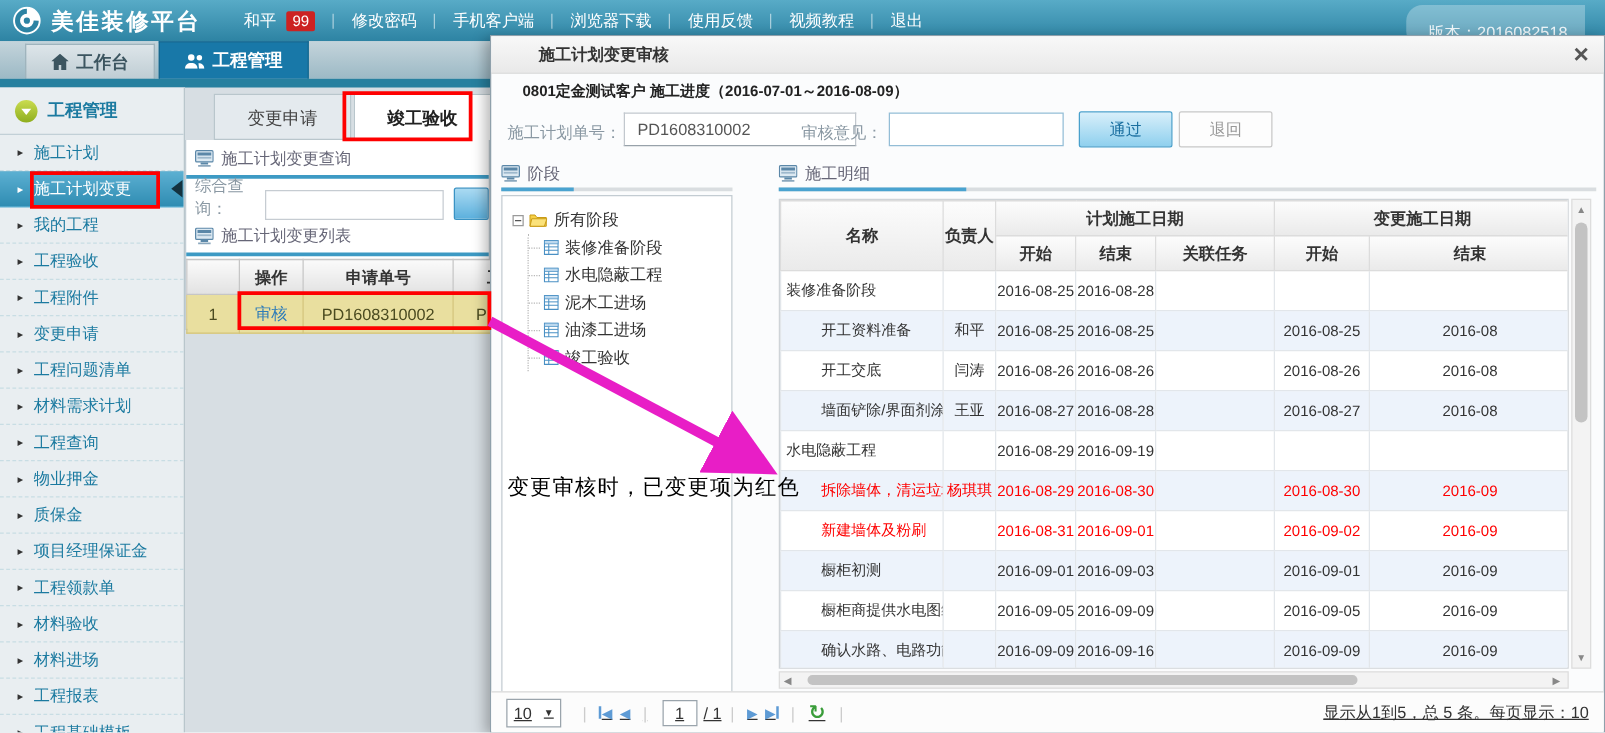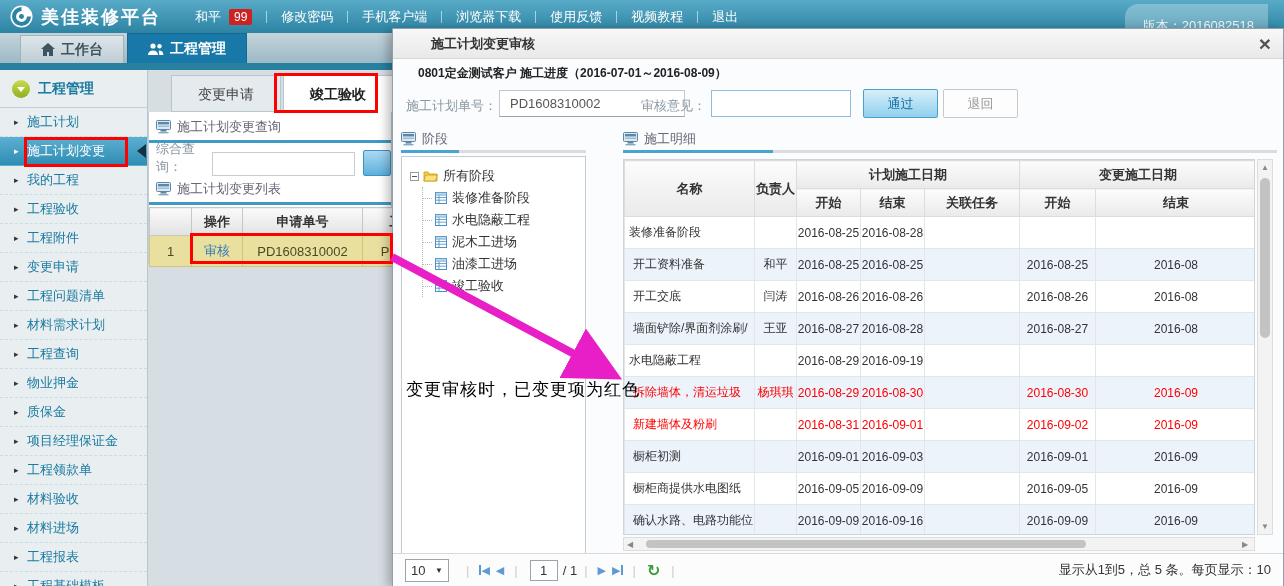--- a/index.html
+++ b/index.html
@@ -85,32 +85,32 @@
   .tree-children { margin-left:12px; border-left:1px dotted #b8b8b8; }
   .tree-child { display:flex; align-items:center; height:22px; font-size:13px; color:#333; cursor:pointer; }
   .tree-child:before { content:""; width:9px; border-top:1px dotted #b8b8b8; margin-right:3px; }
   .tree-child .gi, .tree-root .fi { margin-right:5px; display:inline-flex; }
 
   .dtable-wrap { position:absolute; left:230px; top:130px; width:632px; height:376px; overflow:hidden; border:1px solid #cfd4d8; background:#fff; }
   .dtable { border-collapse:collapse; table-layout:fixed; width:632px; font-size:12px; }
   .dtable th { background:linear-gradient(#fcfcfc,#eaeaea); border:1px solid #dcdcdc; font-size:13px; font-weight:bold; color:#333; height:28px; }
   .dtable td { border:1px solid #e2e6ea; height:32px; color:#333; text-align:center; overflow:hidden; white-space:nowrap; }
   .dtable td.name { text-align:left; padding-left:4px; }
-  .dtable td.name.task { padding-left:8px; }
+  .dtable td.name.task { padding-left:32px; }
   .dtable tr.alt td { background:#edf3fb; }
   .dtable tr.red td { color:#fe0000; }
 
   .vscroll { position:absolute; left:864px; top:130px; width:16px; height:376px; background:#f3f3f3; border:1px solid #ddd; }
   .vscroll .thumb { position:absolute; left:2px; top:18px; width:10px; height:160px; background:#c3c3c3; border-radius:6px; }
   .sarr { position:absolute; font-size:8px; color:#888; left:3px; }
   .hscroll { position:absolute; left:230px; top:508px; width:632px; height:14px; background:#f3f3f3; border:1px solid #ddd; }
   .hscroll .thumb { position:absolute; left:22px; top:2px; width:440px; height:8px; background:#c3c3c3; border-radius:5px; }
 
   .pager { position:absolute; left:0; right:0; top:524px; height:33px; border-top:1px solid #d8d8d8; background:#fcfcfc;
-    display:flex; align-items:center; padding:8px 12px; font-size:13px; color:#333; }
+    display:flex; align-items:center; padding:8px 12px; font-size:13px; color:#333;text-decoration:underline; }
   .psel { width:44px; height:23px; border:1px solid #9aa4ac; background:#fff; display:flex; align-items:center; justify-content:space-between; padding:0 5px; margin-right:10px; cursor:pointer; }
   .psel .car { font-size:8px; color:#333; }
   .psep { color:#ccc; margin:0 7px; }
   .parr { color:#5e9bd5; font-size:11px; cursor:pointer; margin:0 3px; display:inline-flex; align-items:center; }
   .parr .bar { display:inline-block; width:2px; height:10px; background:#5e9bd5; }
   .pinput { width:28px; height:21px; border:1px solid #9aa4ac; text-align:center; font-size:13px; line-height:19px; background:#fff; margin:0 5px; }
   .refresh { color:#3a9d3a; font-size:16px; font-weight:bold; cursor:pointer; margin:0 4px; }
   .pinfo { margin-left:auto; color:#333; }
 
   

